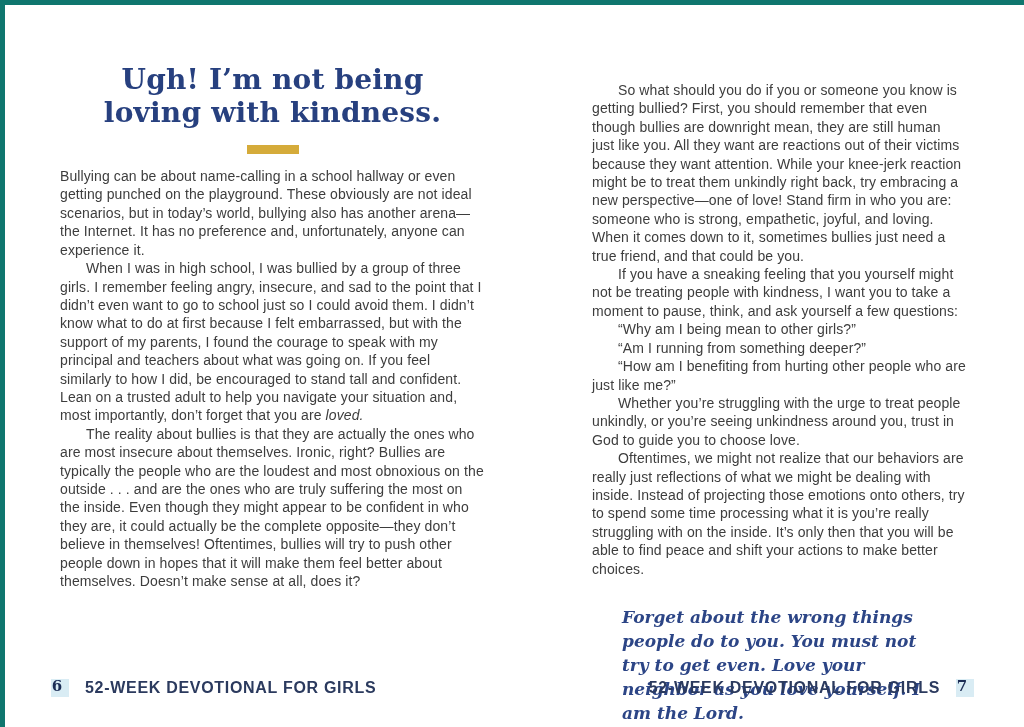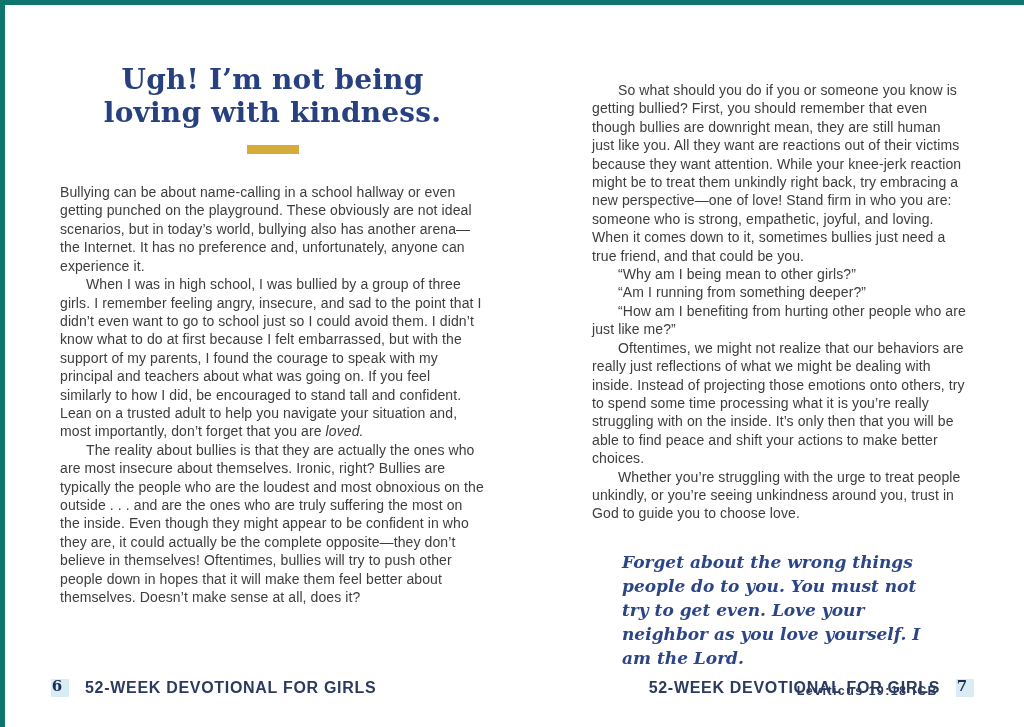--- a/index.html
+++ b/index.html
@@ -42,21 +42,21 @@
   .title span { display: block; }
 
   .gold-bar {
     width: 52px;
     height: 9px;
     margin: 16px auto 0 auto;
     background: #d5ab3a;
   }
 
   .body-text {
-    margin-top: 29px;
+    margin-top: 13px;
     font-size: 14px;
     line-height: 18.4px;
     color: #3d3d3d;
     letter-spacing: 0.1px;
   }
   .body-text p { margin: 0; }
   .body-text p.indent { text-indent: 26px; }
   .body-text em { font-style: italic; }
 
   .page-right .body-text { margin-top: 18px; }
@@ -130,25 +130,26 @@
     <div class="body-text">
       <p>Bullying can be about name-calling in a school hallway or even getting punched on the playground. These obviously are not ideal scenarios, but in today’s world, bullying also has another arena—the Internet. It has no preference and, unfortunately, anyone can experience it.</p>
       <p class="indent"><span>When I was in high school, I was bullied by a group of three girls. I remember feeling angry, insecure, and sad to the point that I didn’t even want to go to school just so I could avoid them. I didn’t know what to do at first because I felt embarrassed, but with the support of my parents, I found the courage to speak with my principal and teachers about what was going on. If you feel similarly to how I did, be encouraged to stand tall and confident. Lean on a trusted adult to help you navigate your situation and, most importantly, don’t forget that you are </span><em>loved.</em></p>
       <p class="indent">The reality about bullies is that they are actually the ones who are most insecure about themselves. Ironic, right? Bullies are typically the people who are the loudest and most obnoxious on the outside . . . and are the ones who are truly suffering the most on the inside. Even though they might appear to be confident in who they are, it could actually be the complete opposite—they don’t believe in themselves! Oftentimes, bullies will try to push other people down in hopes that it will make them feel better about themselves. Doesn’t make sense at all, does it?</p>
     </div>
   </div>
 
   <div class="page page-right">
     <div class="body-text">
       <p class="indent">So what should you do if you or someone you know is getting bullied? First, you should remember that even though bullies are downright mean, they are still human just like you. All they want are reactions out of their victims because they want attention. While your knee-jerk reaction might be to treat them unkindly right back, try embracing a new perspective—one of love! Stand firm in who you are: someone who is strong, empathetic, joyful, and loving. When it comes down to it, sometimes bullies just need a true friend, and that could be you.</p>
+      <p class="indent">If you have a sneaking feeling that you yourself might not be treating people with kindness, I want you to take a moment to pause, think, and ask yourself a few questions:</p>
       <p class="indent">“Why am I being mean to other girls?”</p>
       <p class="indent">“Am I running from something deeper?”</p>
       <p class="indent">“How am I benefiting from hurting other people who are just like me?”</p>
+      <p class="indent">Whether you’re struggling with the urge to treat people unkindly, or you’re seeing unkindness around you, trust in God to guide you to choose love.</p>
       <p class="indent">Oftentimes, we might not realize that our behaviors are really just reflections of what we might be dealing with inside. Instead of projecting those emotions onto others, try to spend some time processing what it is you’re really struggling with on the inside. It’s only then that you will be able to find peace and shift your actions to make better choices.</p>
-      <p class="indent">Whether you’re struggling with the urge to treat people unkindly, or you’re seeing unkindness around you, trust in God to guide you to choose love.</p>
     </div>
     <div class="scripture">
       <p class="quote">Forget about the wrong things people do to you. You must not try to get even. Love your neighbor as you love yourself. I am the Lord.</p>
       <div class="reference">Leviticus 19:18 ICB</div>
     </div>
   </div>
 
   <div class="footer footer-left">
     <span class="page-badge">
         <span class="page-num">6</span>

